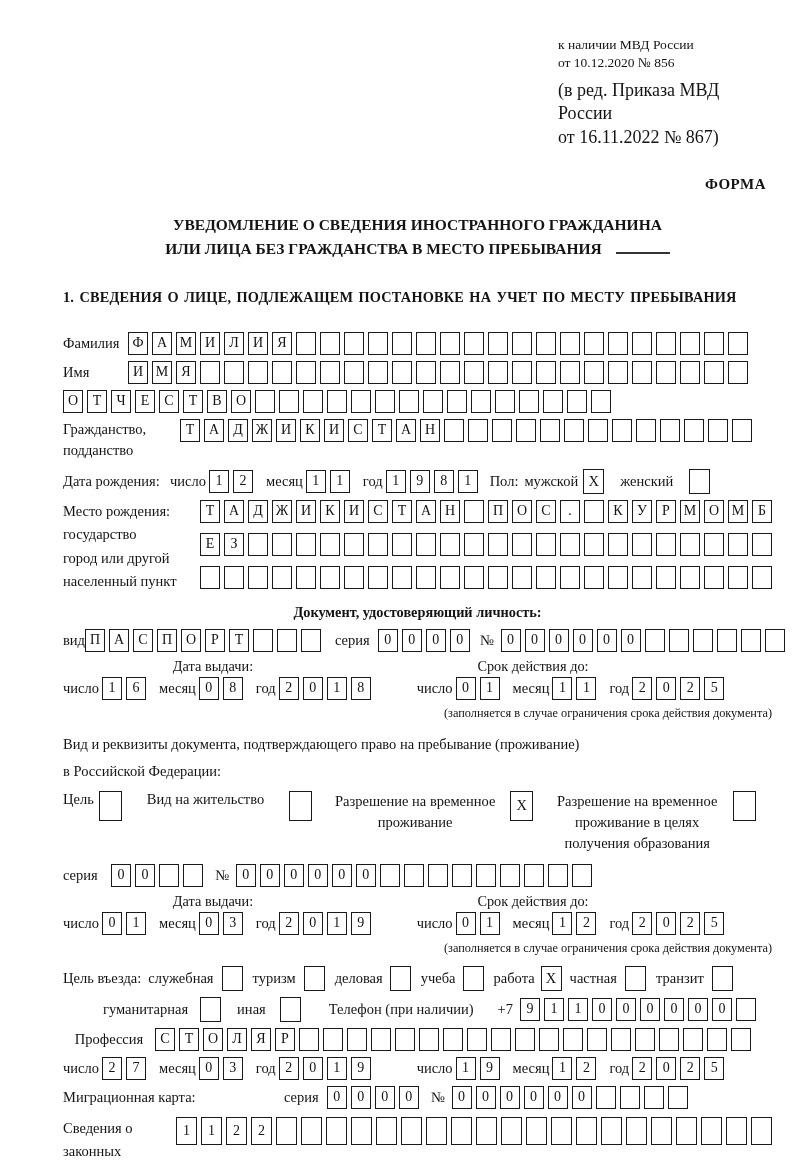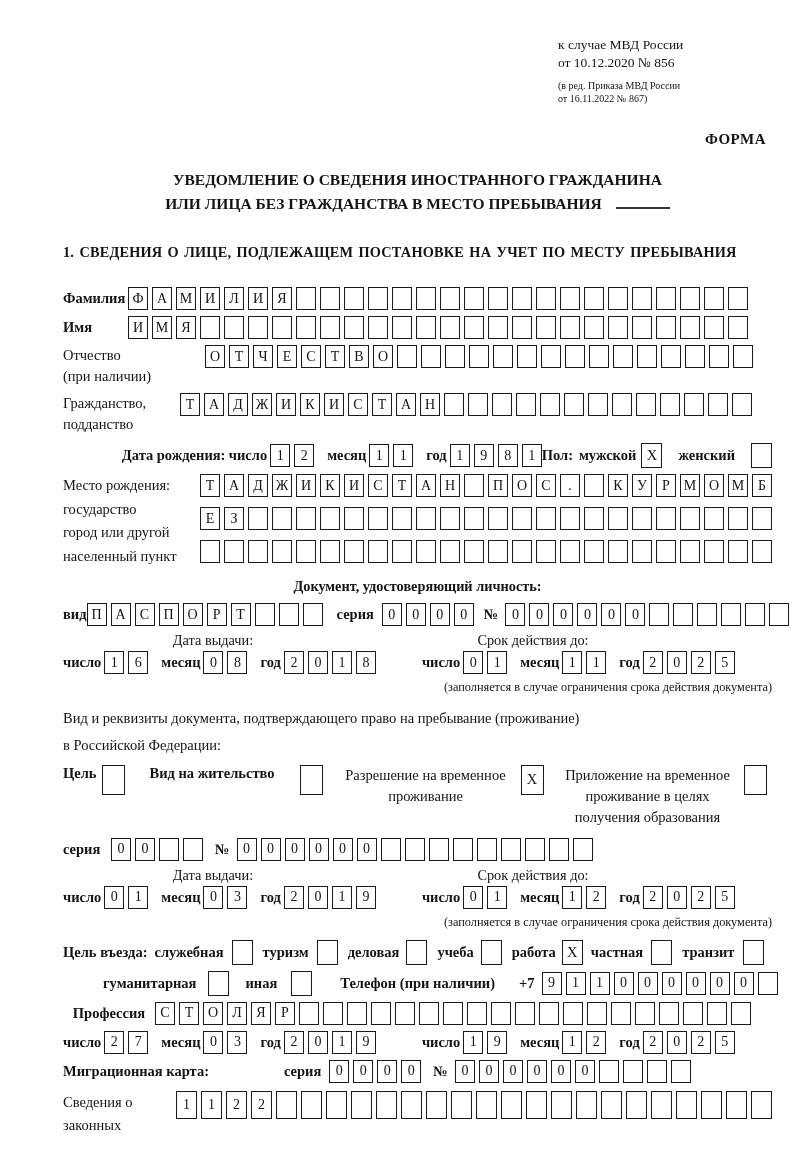--- a/index.html
+++ b/index.html
@@ -1,32 +1,32 @@
 <!DOCTYPE html>
 <html><head>
 <meta charset="utf-8">
 <style>
   * { margin:0; padding:0; box-sizing:border-box; }
   html,body { background:#fff; }
   body { width:800px; height:1163px; font-family:"Liberation Serif", serif; color:#141414; }
   .page { width:800px; height:1163px; padding:36px 28px 0 63px; overflow:hidden; background:#fff; }
 
   .hdr { width:214px; margin-left:auto; font-size:13.5px; line-height:1.32; }
-  .hdr .amend { font-size:10px; }
+  .hdr .amend { font-size:18px; }
   .hdr .amend.first { margin-top:7px; }
   .forma { text-align:right; font-weight:bold; font-size:15px; margin-top:26px; padding-right:6px; letter-spacing:0.5px; }
 
   .title { text-align:center; font-weight:bold; font-size:15.5px; line-height:1.55; margin-top:20px; }
   .blank-line { display:inline-block; width:54px; border-bottom:2px solid #333; margin-left:14px; height:14px; }
 
   .section-heading { margin-top:28px; font-weight:bold; font-size:14.3px; letter-spacing:0.2px; word-spacing:1.5px; }
 
   .frow { display:flex; align-items:center; margin-bottom:6px; }
   .frow.start { align-items:flex-start; }
-  .lbl { font-size:14.5px; white-space:nowrap;font-weight:bold; }
+  .lbl { font-size:14.5px; white-space:nowrap; }
   .lbl2 { font-size:14.5px; line-height:1.45; }
   .cells { display:flex; gap:4px; }
   .cell { width:20px; height:23px; border:1.6px solid #1a1a1a; display:flex; align-items:center; justify-content:center;
           font-size:14px; flex:0 0 auto; background:#fff; }
   .cells.tall .cell { height:28px; width:21px; }
   .checkbox { width:21px; height:25px; border:1.6px solid #1a1a1a; display:inline-flex; align-items:center; justify-content:center;
               font-size:14.5px; flex:0 0 auto; }
   .checkbox.big { width:23px; height:30px; }
   .dg { display:flex; align-items:center; gap:3px; }
   .gml { margin-left:10px; }
@@ -40,21 +40,21 @@
   .stack { display:flex; flex-direction:column; }
   .place-lines { font-size:14.5px; line-height:1.62; }
   .mb10 { margin-bottom:10px; }
 </style>
 </head>
 <body>
 
 <div class="page">
 
   <div class="hdr">
-    <div>к случае МВД России</div>
+    <div>к наличии МВД России</div>
     <div>от 10.12.2020 № 856</div>
     <div class="amend first">(в ред. Приказа МВД России</div>
     <div class="amend">от 16.11.2022 № 867)</div>
   </div>
 
   <div class="forma">ФОРМА</div>
 
   <div class="title">
     <div>УВЕДОМЛЕНИЕ О СВЕДЕНИЯ ИНОСТРАННОГО ГРАЖДАНИНА</div>
     <div><span>ИЛИ ЛИЦА БЕЗ ГРАЖДАНСТВА В МЕСТО ПРЕБЫВАНИЯ</span><span class="blank-line"></span></div>
@@ -120,24 +120,20 @@
         <span class="cell"></span>
         <span class="cell"></span>
         <span class="cell"></span>
         <span class="cell"></span>
         <span class="cell"></span>
         <span class="cell"></span>
       </span>
   </div>
 
   <div class="frow start">
-    <span class="stack" style="width:142px;">
-      <span class="lbl2">Отчество</span>
-      <span class="lbl2">(при наличии)</span>
-    </span>
     <span class="cells">
         <span class="cell">О</span>
         <span class="cell">Т</span>
         <span class="cell">Ч</span>
         <span class="cell">Е</span>
         <span class="cell">С</span>
         <span class="cell">Т</span>
         <span class="cell">В</span>
         <span class="cell">О</span>
         <span class="cell"></span>
@@ -184,42 +180,42 @@
         <span class="cell"></span>
         <span class="cell"></span>
         <span class="cell"></span>
         <span class="cell"></span>
         <span class="cell"></span>
         <span class="cell"></span>
         <span class="cell"></span>
       </span>
   </div>
 
-  <div class="frow" style="margin-top:8px;justify-content:flex-end;">
+  <div class="frow" style="margin-top:8px;">
     <span class="lbl" style="width:107px;">Дата рождения:</span>
     <span class="dg">
       <span class="lbl">число</span>
       <span class="cells">
           <span class="cell">1</span>
           <span class="cell">2</span>
         </span>
       <span class="lbl gml">месяц</span>
       <span class="cells">
           <span class="cell">1</span>
           <span class="cell">1</span>
         </span>
       <span class="lbl gml">год</span>
       <span class="cells">
           <span class="cell">1</span>
           <span class="cell">9</span>
           <span class="cell">8</span>
           <span class="cell">1</span>
         </span>
     </span>
-    <span class="lbl" style="">Пол:</span>
+    <span class="lbl" style="margin-left:12px;">Пол:</span>
     <span class="lbl" style="margin-left:6px;">мужской</span>
     <span class="checkbox" style="margin-left:5px;">X</span>
     <span class="lbl" style="margin-left:16px;">женский</span>
     <span class="checkbox" style="margin-left:16px;"></span>
   </div>
 
   <div class="frow start" style="margin-top:6px;">
     <span class="stack place-lines" style="width:137px;">
       <span>Место рождения:</span>
       <span>государство</span>
@@ -400,21 +396,21 @@
     <div>в Российской Федерации:</div>
   </div>
 
   <div class="frow start" style="margin-top:6px;">
     <span class="lbl">Цель</span>
     <span class="checkbox big" style="margin-left:5px;"></span>
     <span class="lbl" style="margin-left:25px;">Вид на жительство</span>
     <span class="checkbox big" style="margin-left:25px;"></span>
     <span class="opt-label" style="width:162px; margin-left:22px;">Разрешение на временное проживание</span>
     <span class="checkbox big" style="margin-left:14px;">X</span>
-    <span class="opt-label" style="width:168px; margin-left:20px;">Приложение на временное проживание в целях получения образования</span>
+    <span class="opt-label" style="width:168px; margin-left:20px;">Разрешение на временное проживание в целях получения образования</span>
     <span class="checkbox big" style="margin-left:12px;"></span>
   </div>
 
   <div class="frow" style="margin-top:10px;">
     <span class="lbl" style="width:48px;">серия</span>
     <span class="cells">
         <span class="cell">0</span>
         <span class="cell">0</span>
         <span class="cell"></span>
         <span class="cell"></span>

